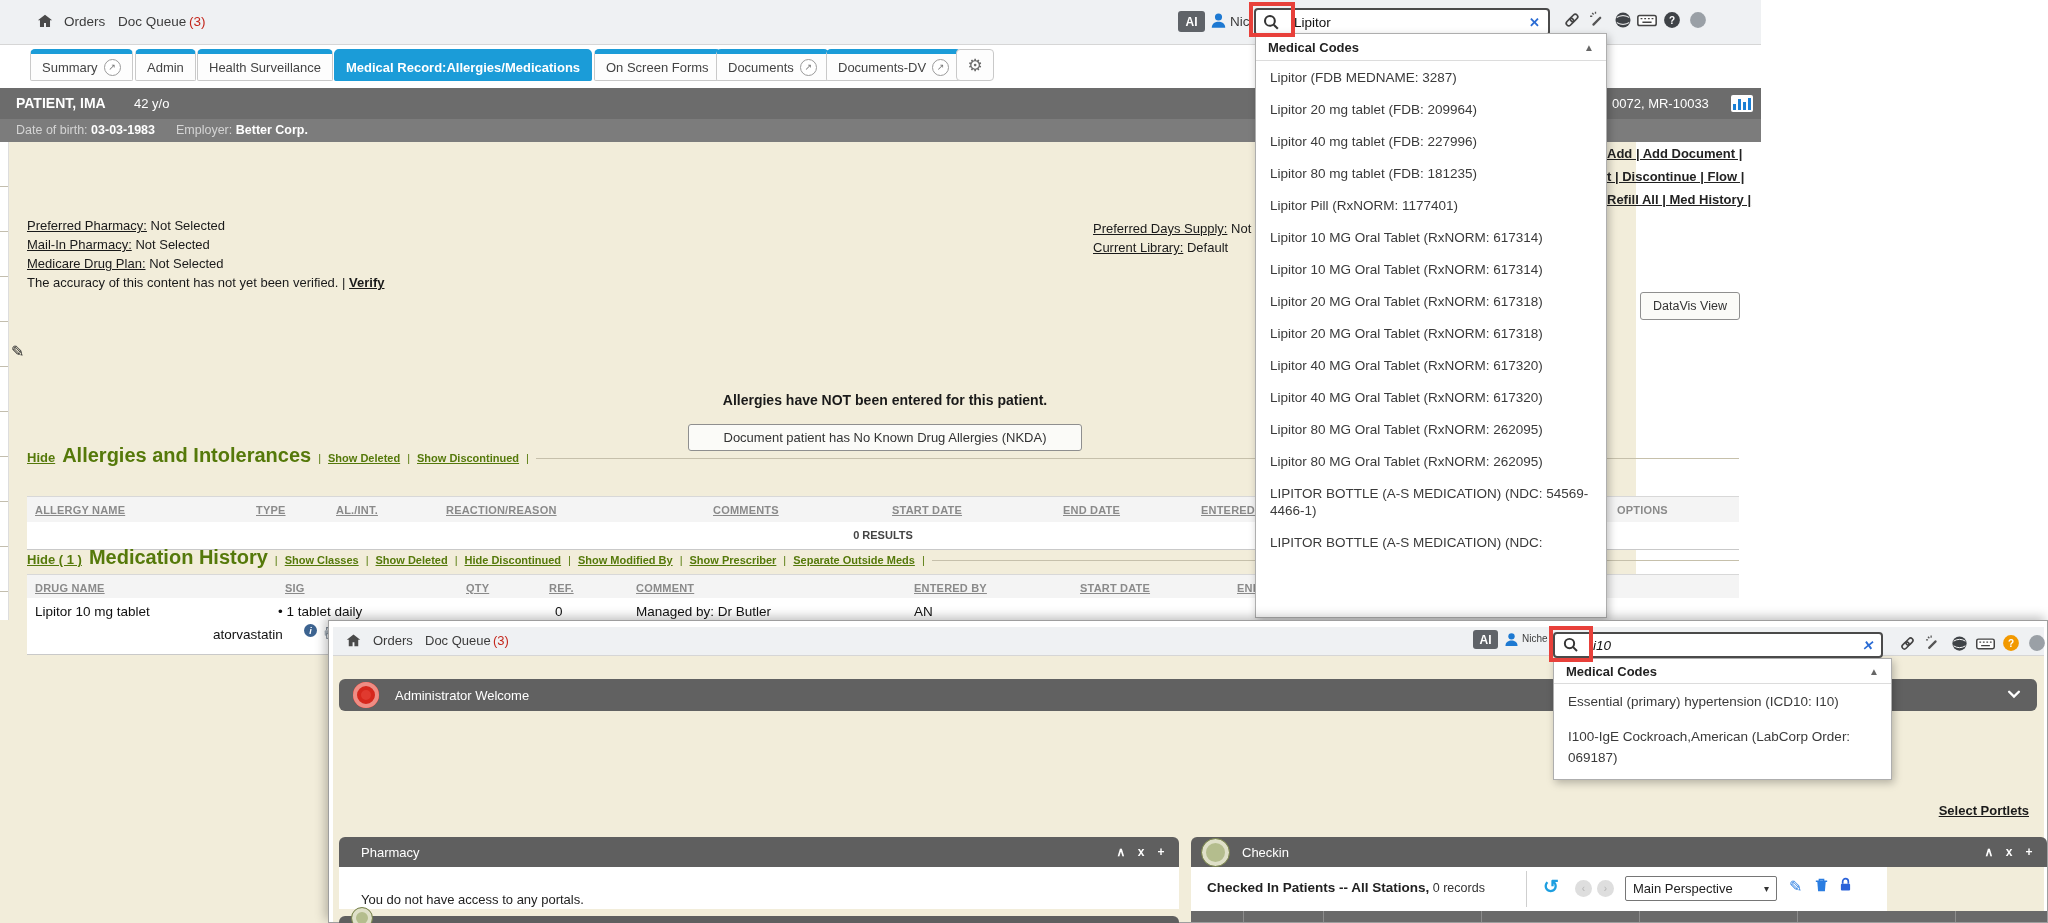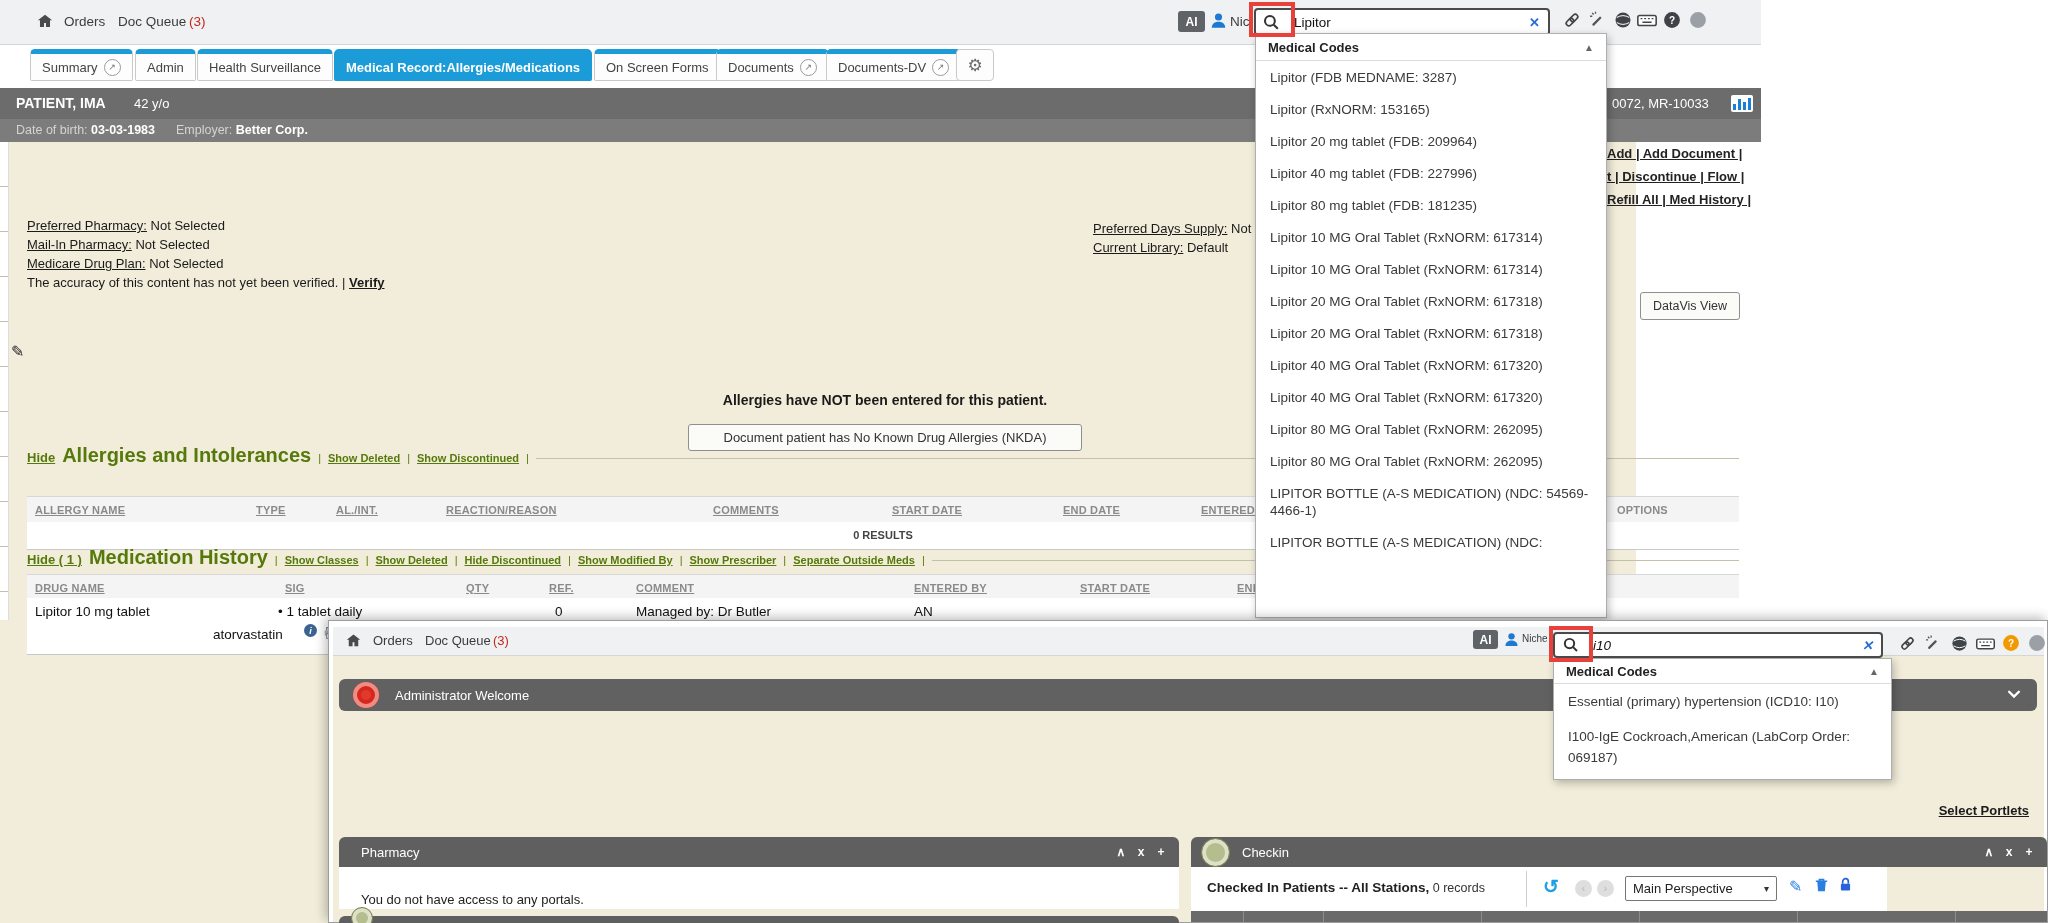--- a/index.html
+++ b/index.html
@@ -316,24 +316,24 @@
         </svg>
     </span>
   </div>
 
   <div class="abs dropdown" style="left:1255px;top:33px;width:350px;height:583px;">
     <div class="ddhdr">
       <span>Medical Codes</span>
       <span class="arrow">▲</span>
     </div>
     <div class="dditem">Lipitor (FDB MEDNAME: 3287)</div>
-    <div class="dditem">Lipitor (RxNORM: 153165)</div>
     <div class="dditem">Lipitor 20 mg tablet (FDB: 209964)</div>
     <div class="dditem">Lipitor 40 mg tablet (FDB: 227996)</div>
     <div class="dditem">Lipitor 80 mg tablet (FDB: 181235)</div>
+    <div class="dditem">Lipitor Pill (RxNORM: 1177401)</div>
     <div class="dditem">Lipitor 10 MG Oral Tablet (RxNORM: 617314)</div>
     <div class="dditem">Lipitor 10 MG Oral Tablet (RxNORM: 617314)</div>
     <div class="dditem">Lipitor 20 MG Oral Tablet (RxNORM: 617318)</div>
     <div class="dditem">Lipitor 20 MG Oral Tablet (RxNORM: 617318)</div>
     <div class="dditem">Lipitor 40 MG Oral Tablet (RxNORM: 617320)</div>
     <div class="dditem">Lipitor 40 MG Oral Tablet (RxNORM: 617320)</div>
     <div class="dditem">Lipitor 80 MG Oral Tablet (RxNORM: 262095)</div>
     <div class="dditem">Lipitor 80 MG Oral Tablet (RxNORM: 262095)</div>
     <div class="dditem">LIPITOR BOTTLE (A-S MEDICATION) (NDC: 54569-4466-1)</div>
     <div class="dditem">LIPITOR BOTTLE (A-S MEDICATION) (NDC:</div>

